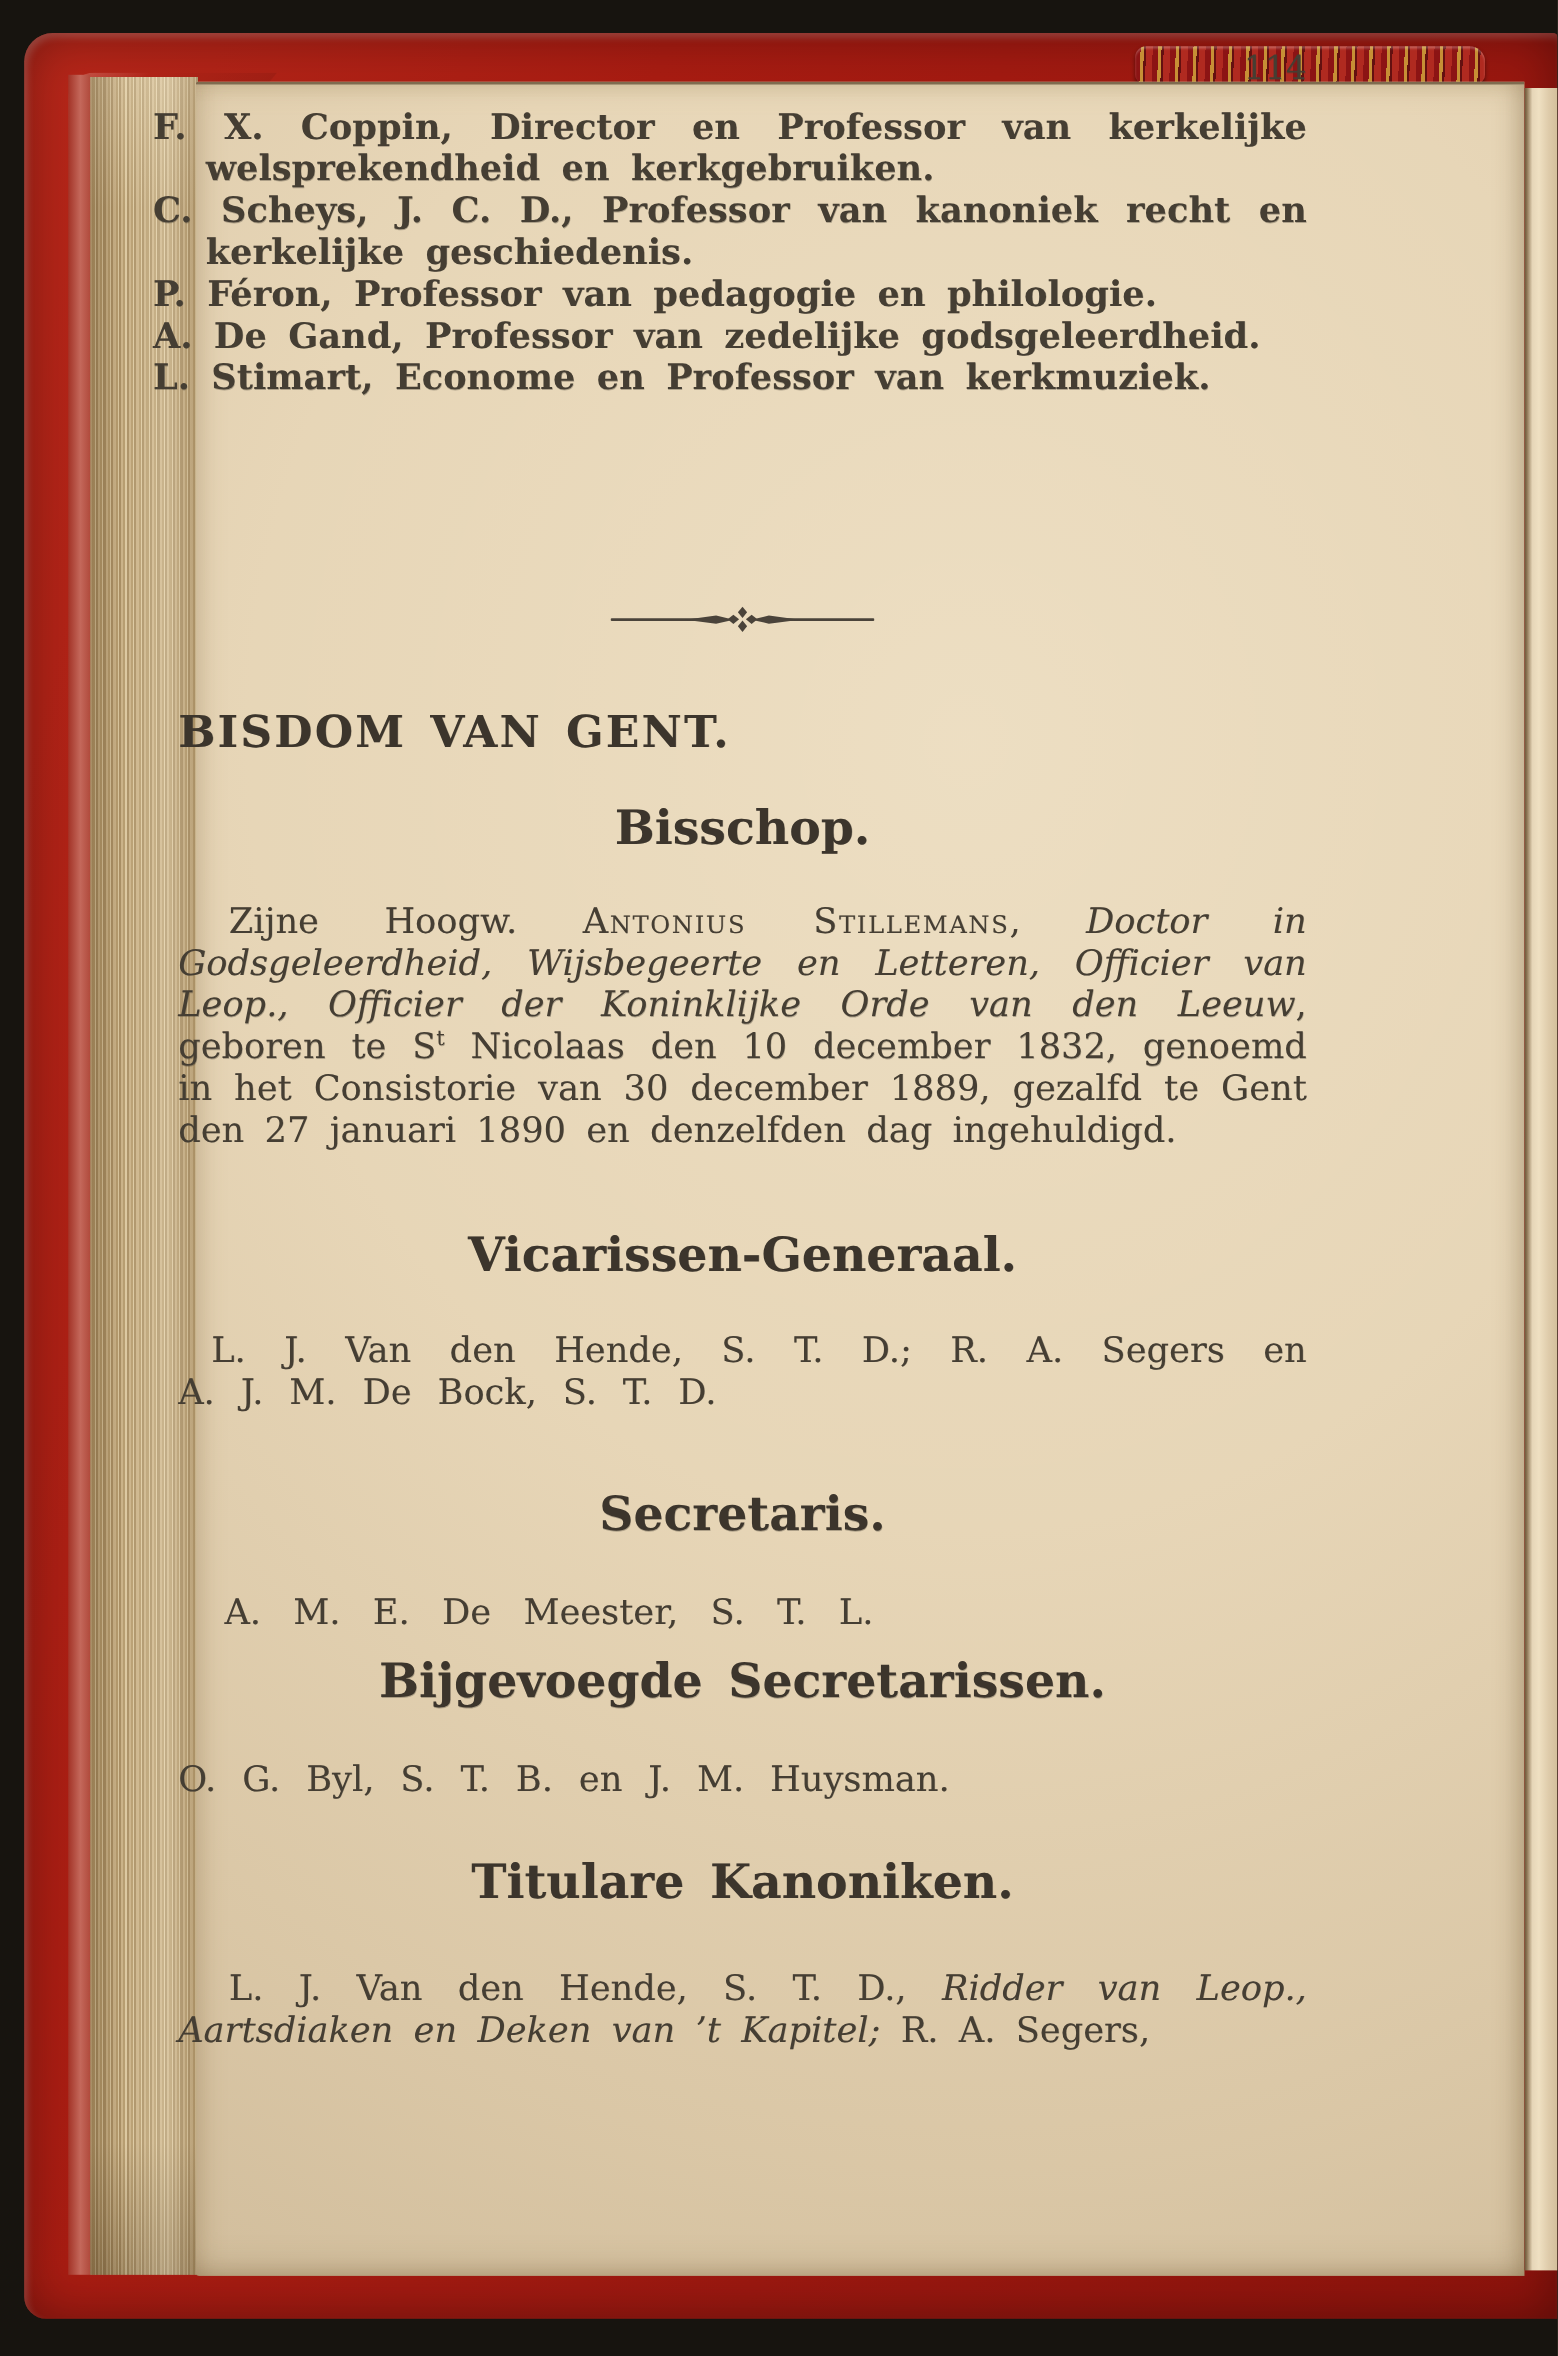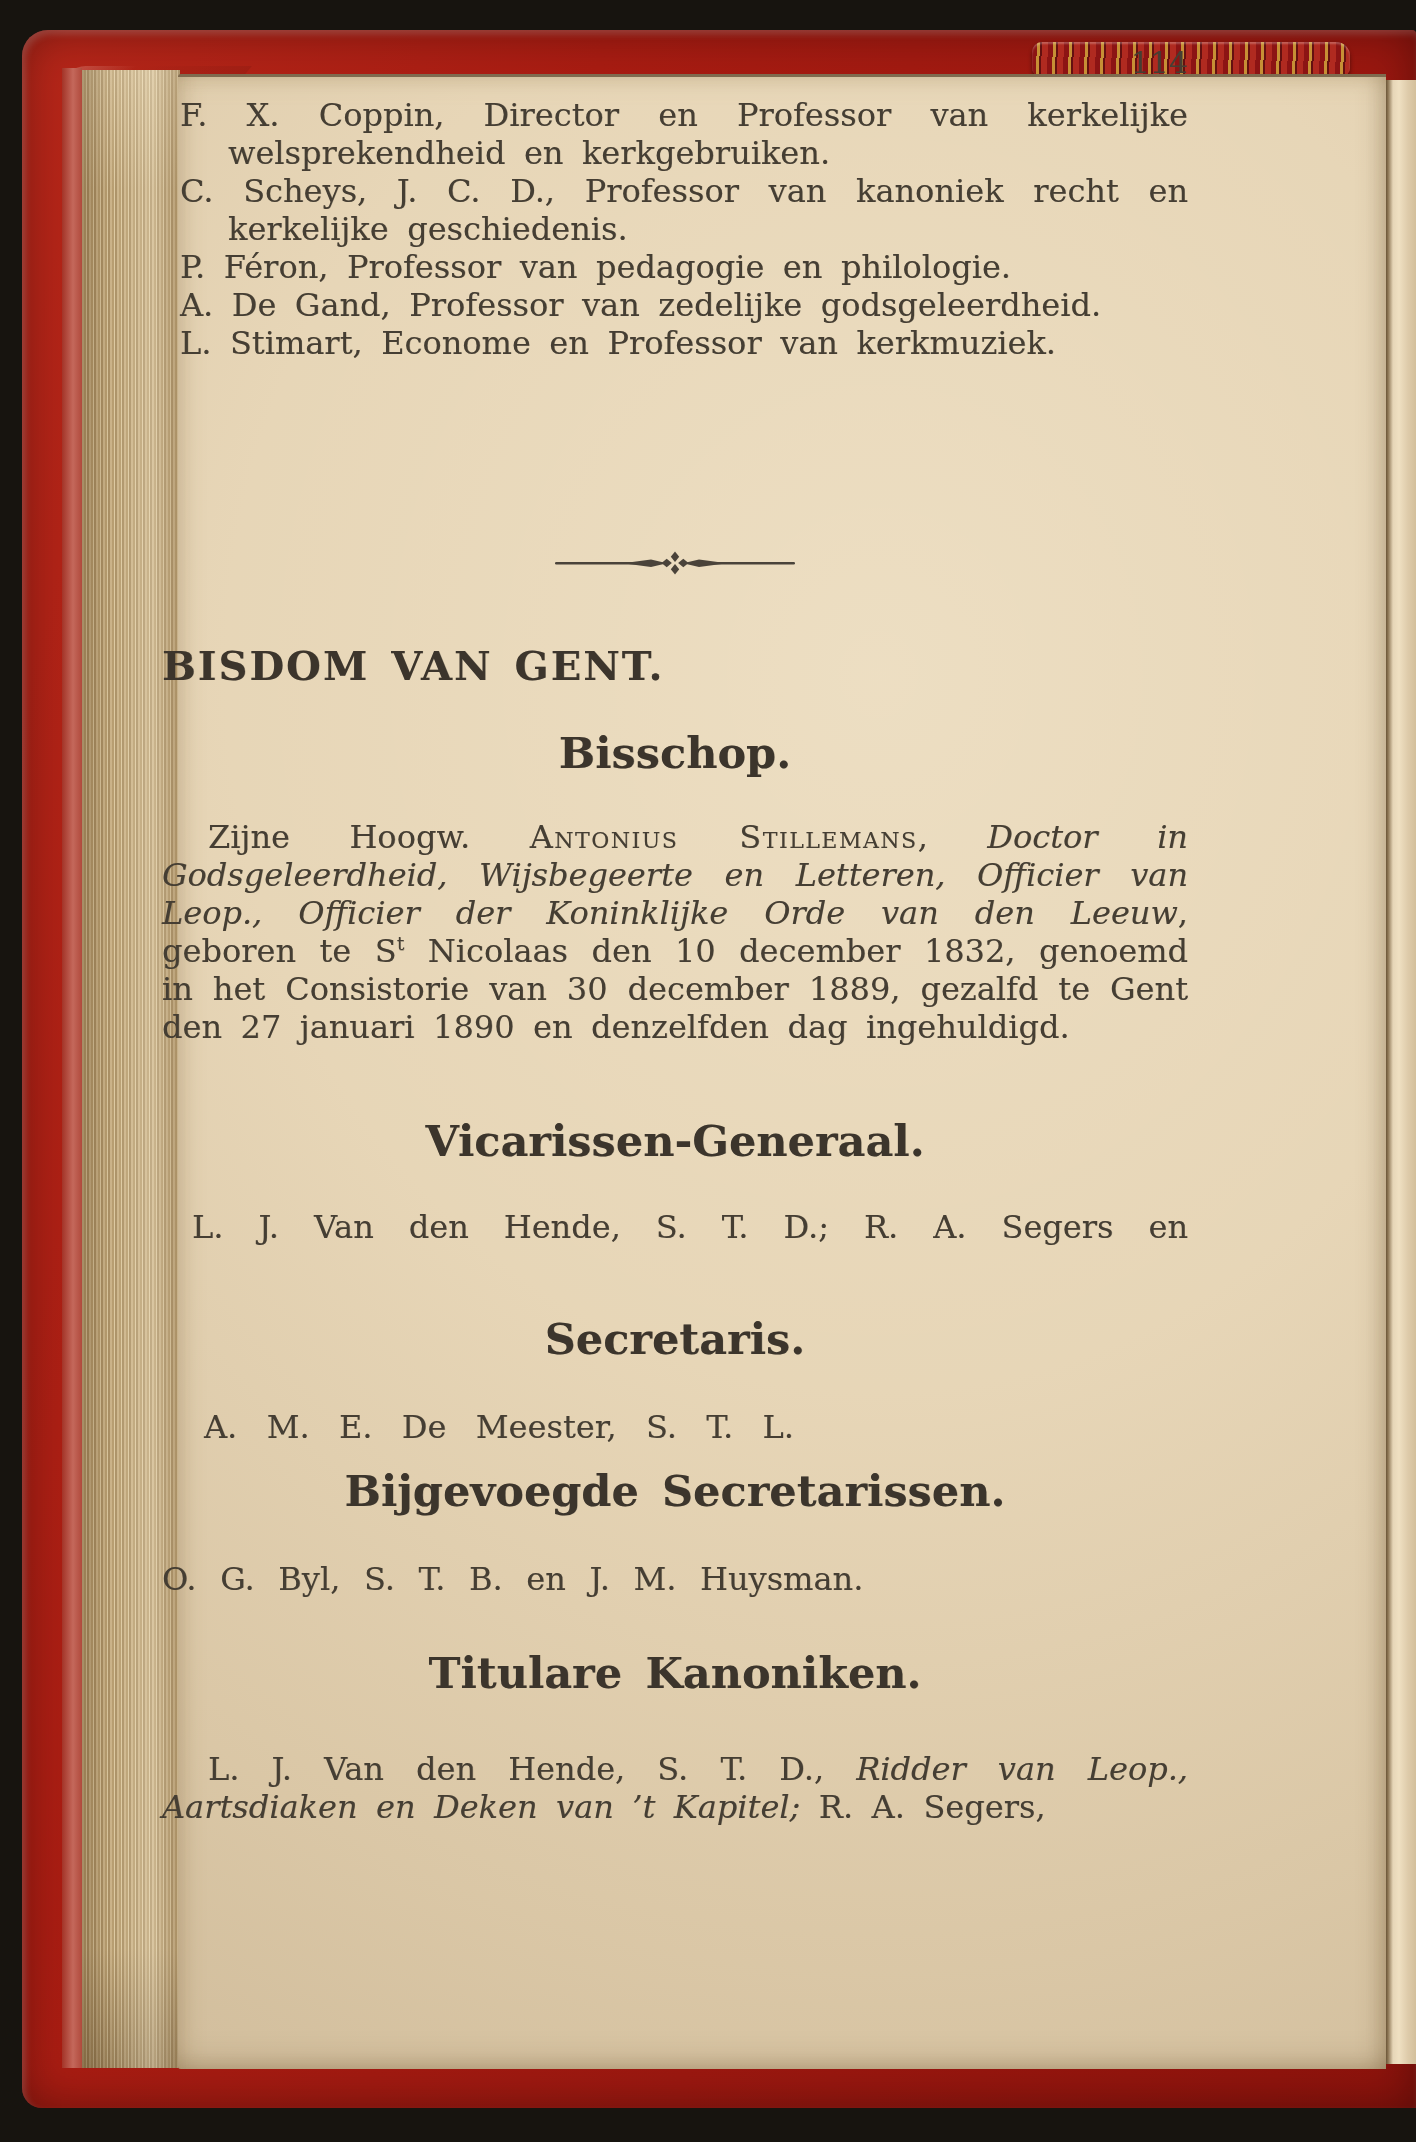--- a/index.html
+++ b/index.html
@@ -37,21 +37,21 @@
   
   .next-page{position:absolute;left:1386px;top:80px;width:30px;height:1984px;
     background:linear-gradient(90deg,#6b5638 0px,#8a7352 2px,#e6d6b8 7px,#efe0c2 13px,#decbaa 22px,#d3bf9b 30px);}
 
   
   .content{position:absolute;left:162px;top:46px;width:1026px;
     font-family:"DejaVu Serif","Liberation Serif",serif;
     font-size:32px;line-height:38px;color:#453e33;word-spacing:.26em;
     text-shadow:.4px .4px .5px rgba(69,62,51,.35);}
   .page-number{text-align:right;font-size:30px;line-height:34px;margin:0 0 16px;}
-  .faculty p{margin:0;text-align:justify;padding-left:66px;text-indent:-48px;}
+  .faculty p{margin:0;text-align:justify;padding-left:25px;text-indent:-48px;font-weight:bold;}
   .divider{display:block;margin:188px auto 0;width:240px;height:26px;}
   .section-title{margin:66px 0 0;font-size:40px;line-height:48px;
     font-weight:bold;letter-spacing:2px;color:#3c352c;word-spacing:.15em;}
   .subhead{margin:42px 0 0;text-align:center;font-size:43px;line-height:42px;font-weight:bold;color:#3c352c;}
   .par{margin:44px 0 0;text-align:justify;}
   .par.indent{text-indent:46px;}
   .sc{font-variant:small-caps;letter-spacing:1.5px;}
   .it{font-style:italic;}
   sup.sup{font-size:.6em;vertical-align:super;line-height:0;}
   .line-full{display:block;text-align:justify;text-align-last:justify;text-indent:30px;}
@@ -105,20 +105,21 @@
     <h1 class="section-title">BISDOM VAN GENT.</h1>
 
     <h2 class="subhead">Bisschop.</h2>
 
     <p class="par indent"><span>Zijne Hoogw. </span><span class="sc">Antonius Stillemans</span><span>, </span><span class="it">Doctor in Godsgeleerdheid, Wijsbegeerte en Letteren, Officier van Leop., Officier der Koninklijke Orde van den Leeuw</span><span>, geboren te S</span><sup class="sup">t</sup><span> Nicolaas den 10 december 1832, genoemd in het Consistorie van 30 december 1889, gezalfd te Gent den 27 januari 1890 en denzelfden dag ingehuldigd.</span></p>
 
     <h2 class="subhead" id="vicars-heading">Vicarissen-Generaal.</h2>
 
     <p class="par" id="vicars-par">
         <span class="line-full">L. J. Van den Hende, S. T. D.; R. A. Segers en</span>
+        <span class="line-rest">A. J. M. De Bock, S. T. D.</span>
       </p>
 
     <h2 class="subhead" id="secretaris-heading">Secretaris.</h2>
 
     <p class="par" id="secretaris-line">A. M. E. De Meester, S. T. L.</p>
 
     <h2 class="subhead" id="added-heading">Bijgevoegde Secretarissen.</h2>
 
     <p class="par" id="byl-line">O. G. Byl, S. T. B. en J. M. Huysman.</p>
 

